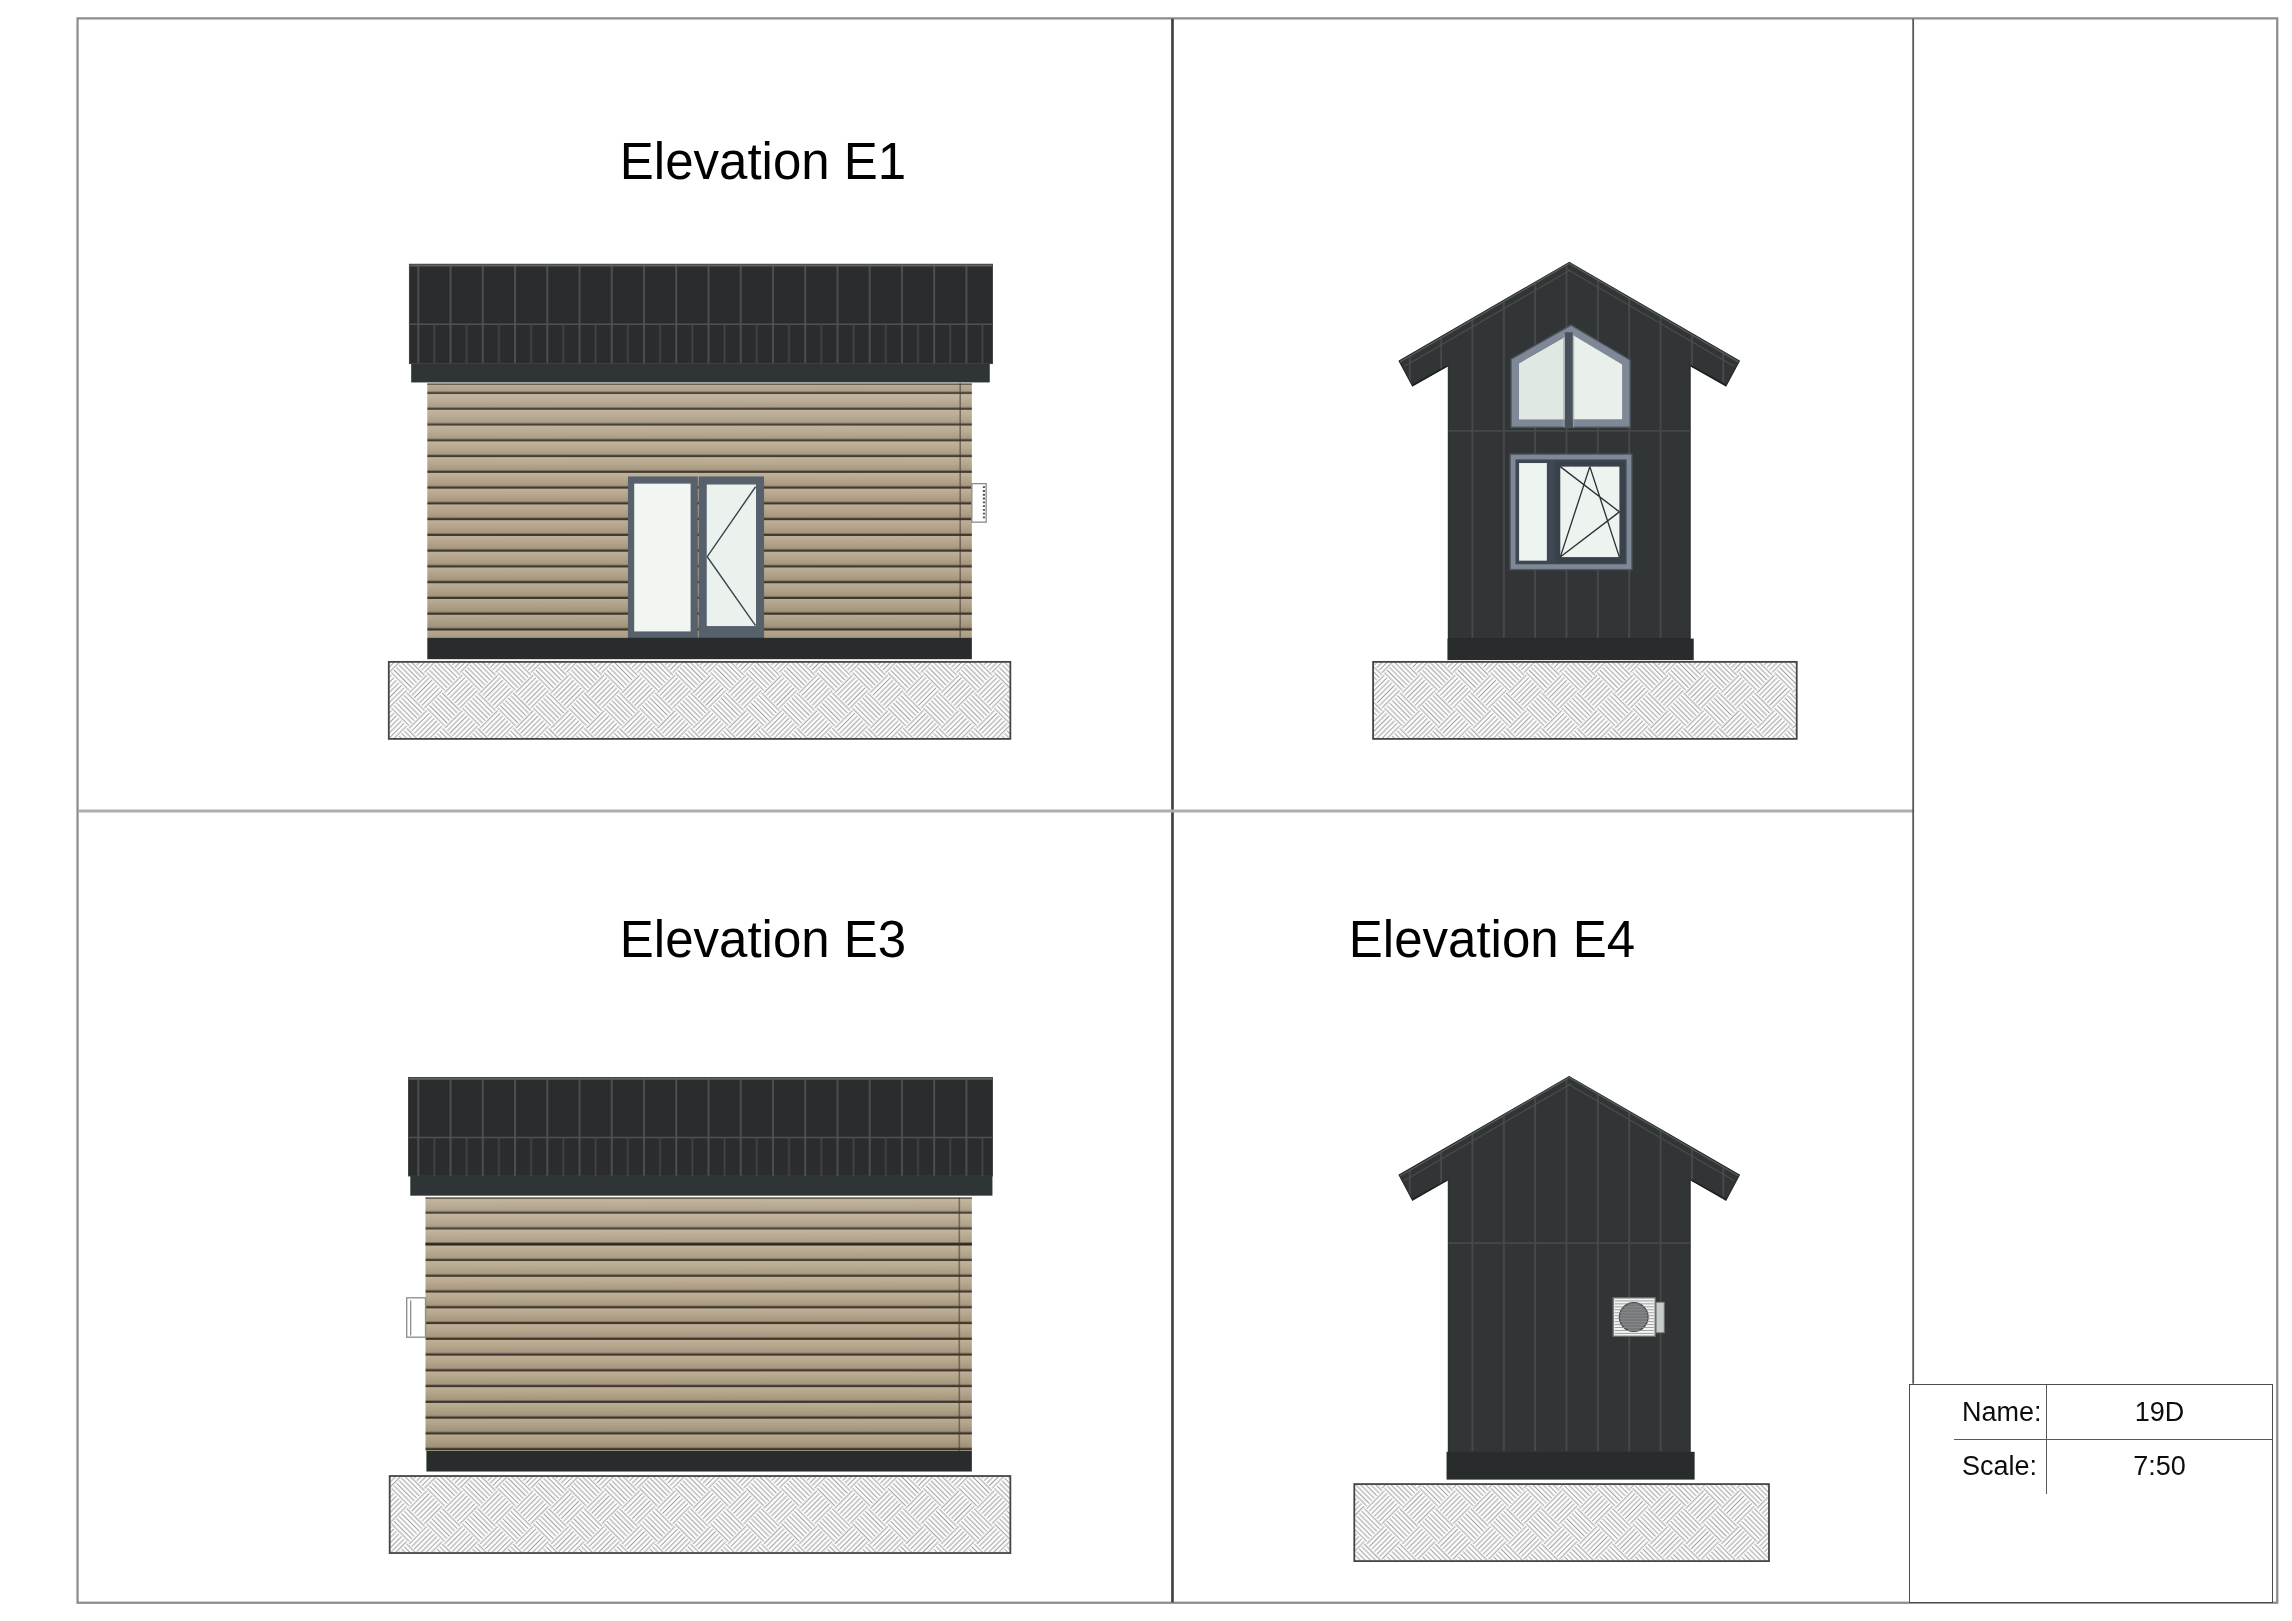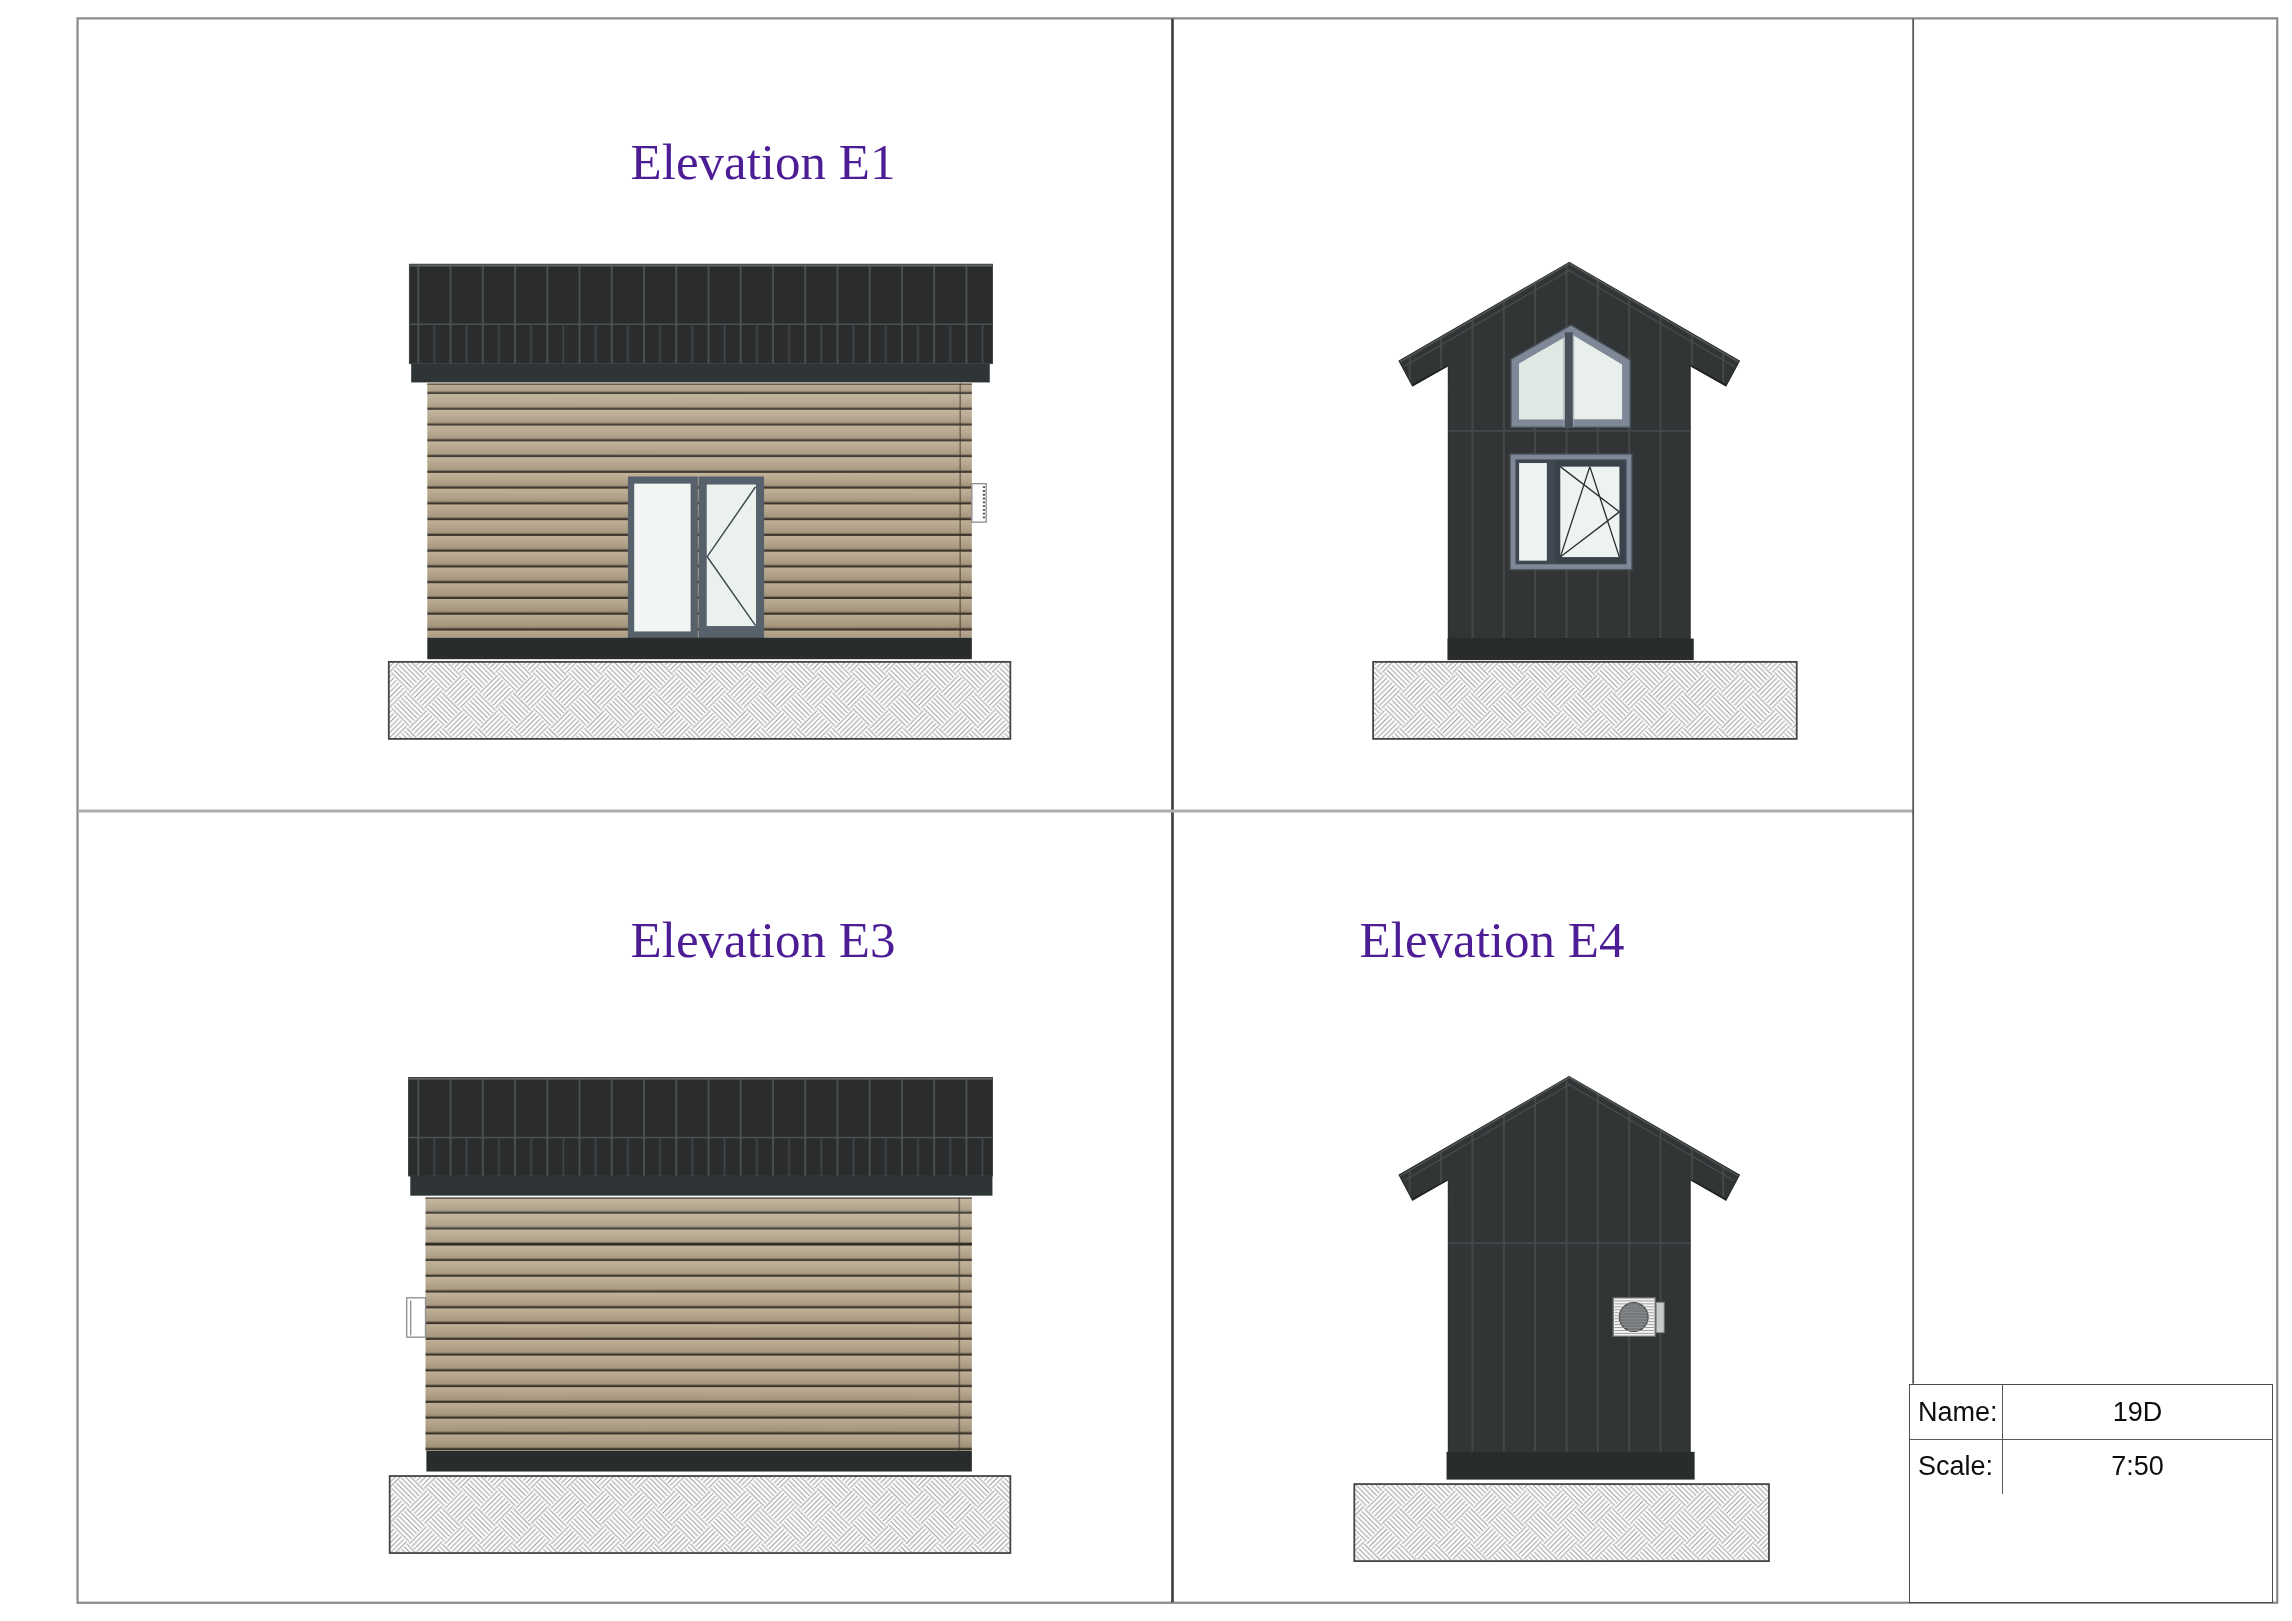--- a/index.html
+++ b/index.html
@@ -4,35 +4,35 @@
 <style>
   html,body{margin:0;padding:0;background:#ffffff;}
   body{font-family:"Liberation Sans", sans-serif;}
   .canvas{position:relative;width:2293px;height:1622px;background:#ffffff;overflow:hidden;}
   .canvas svg{position:absolute;left:0;top:0;}
   .el-title{
     position:absolute;
     transform:translateX(-50%);
     font-size:51px;
     line-height:1.1;
-    color:#4c1d95;
+    color:#000000;
     white-space:nowrap;
-    font-family:Liberation Serif, serif;
   }
   .title-block{
     position:absolute;
     left:1909px;top:1384px;
     width:364px;height:219px;
     background:#ffffff;
     border:1.8px solid #4c4c4c;
     box-sizing:border-box;
     display:grid;
     grid-template-rows:repeat(4,1fr);
     font-size:27px;
     color:#0d0d0d;
+    padding-left:44px;
   }
   .tb-row{display:grid;grid-template-columns:93px 1fr;}
   .tb-row + .tb-row{border-top:1.3px solid #5a5a5a;}
   .tb-label{
     border-right:1.3px solid #5a5a5a;
     padding-left:8px;
     display:flex;align-items:center;
   }
   .tb-value{display:flex;align-items:center;justify-content:center;}
 </style>

